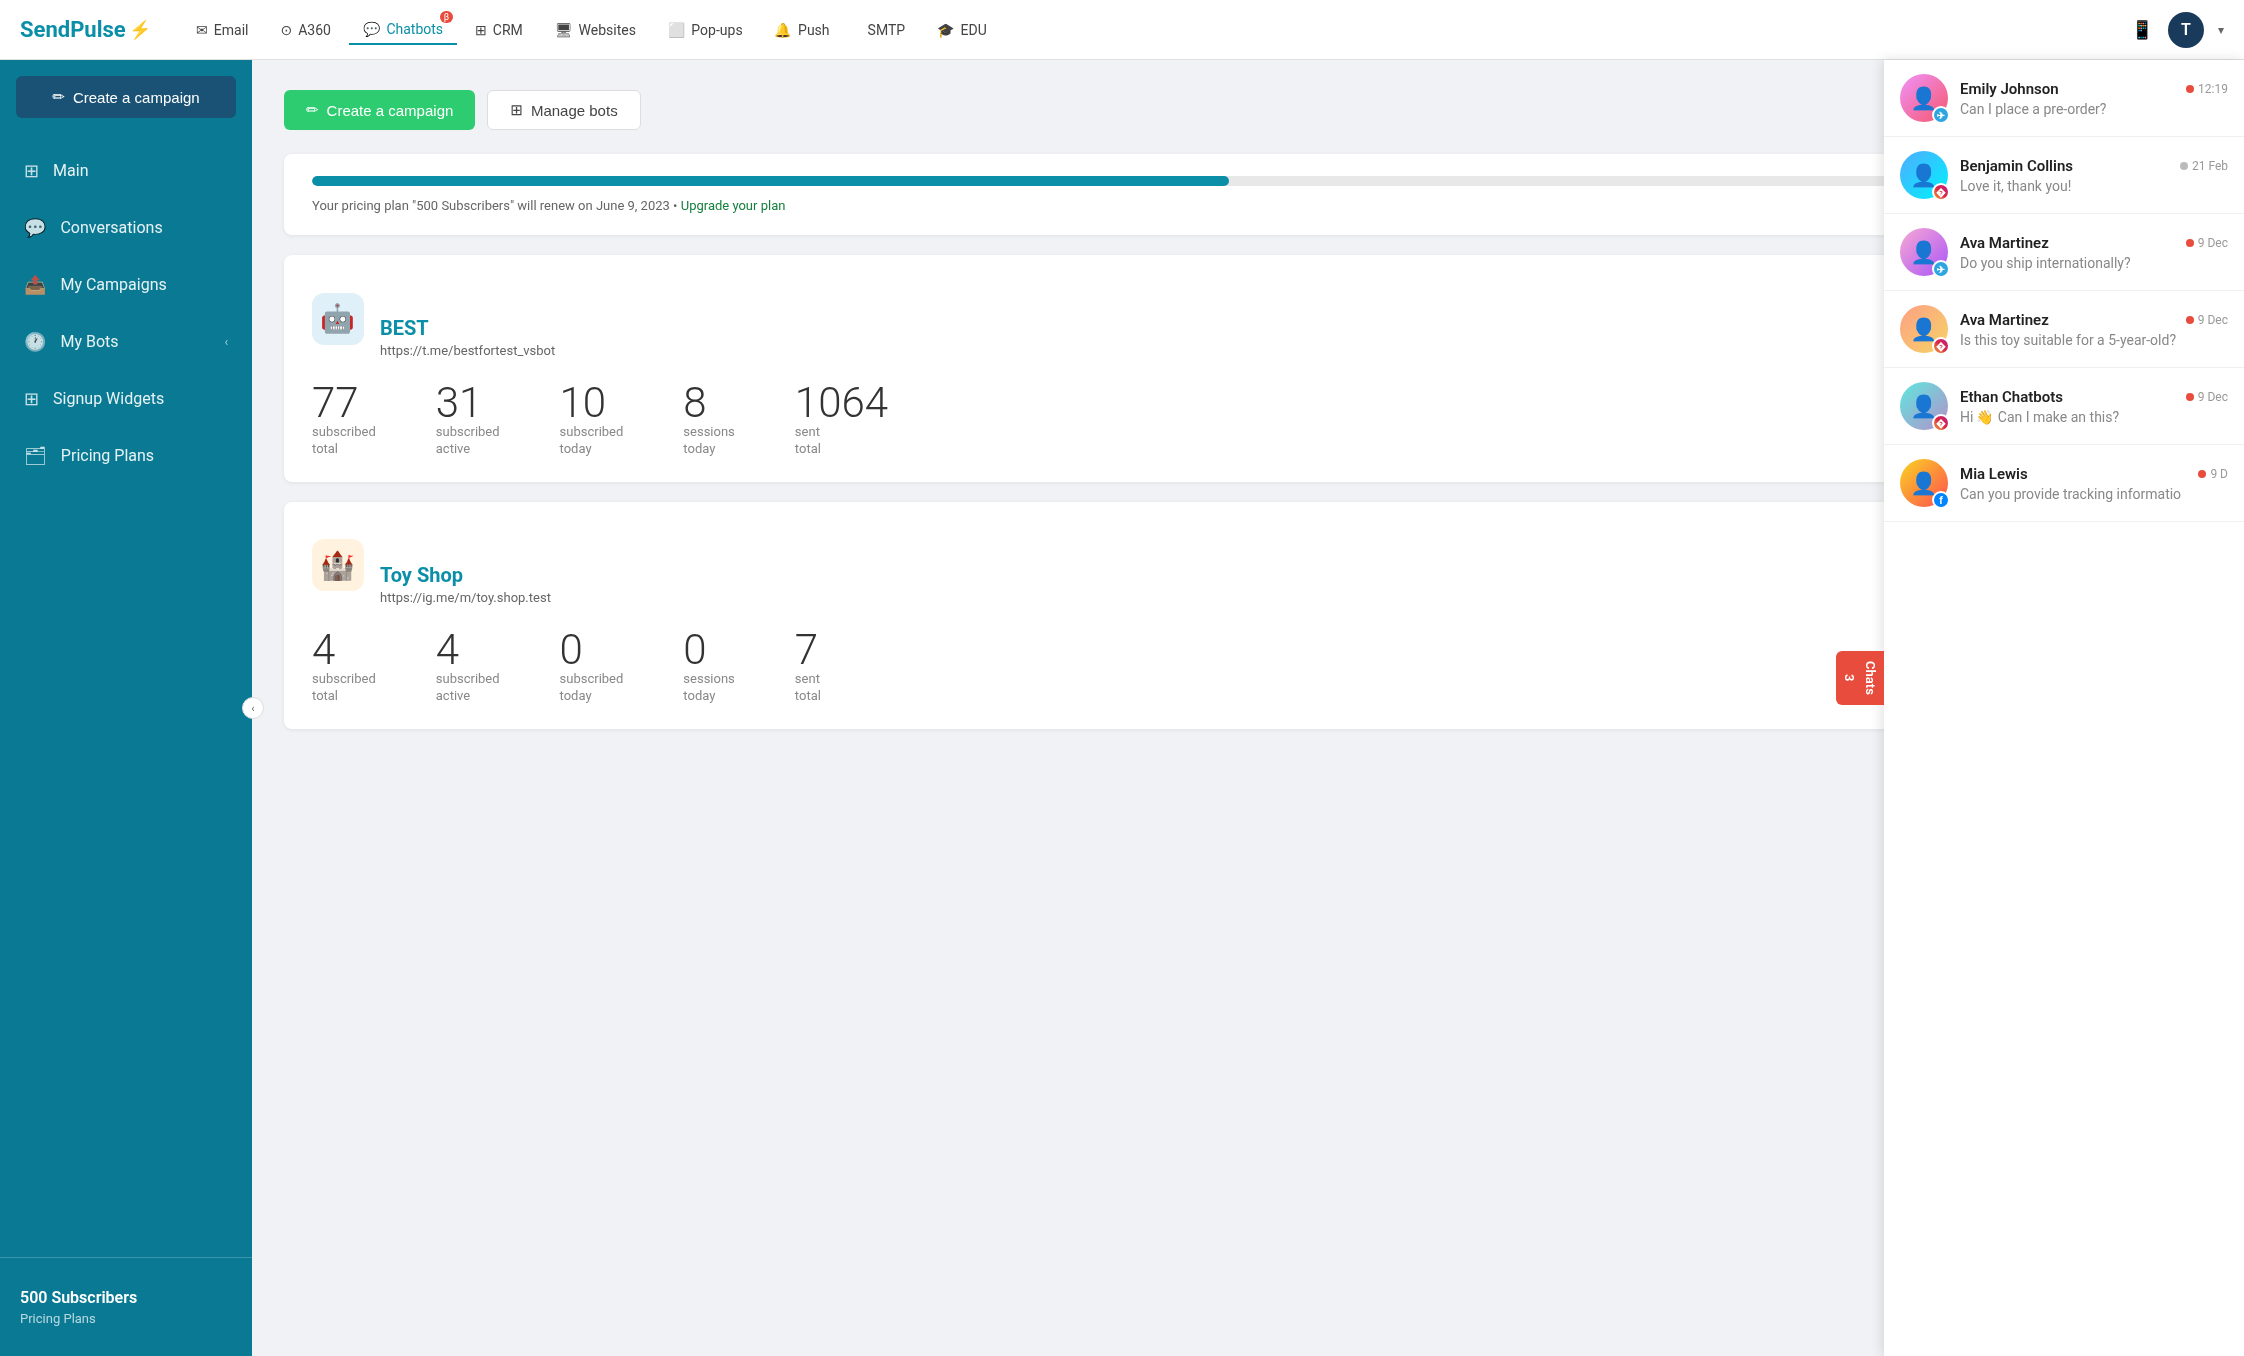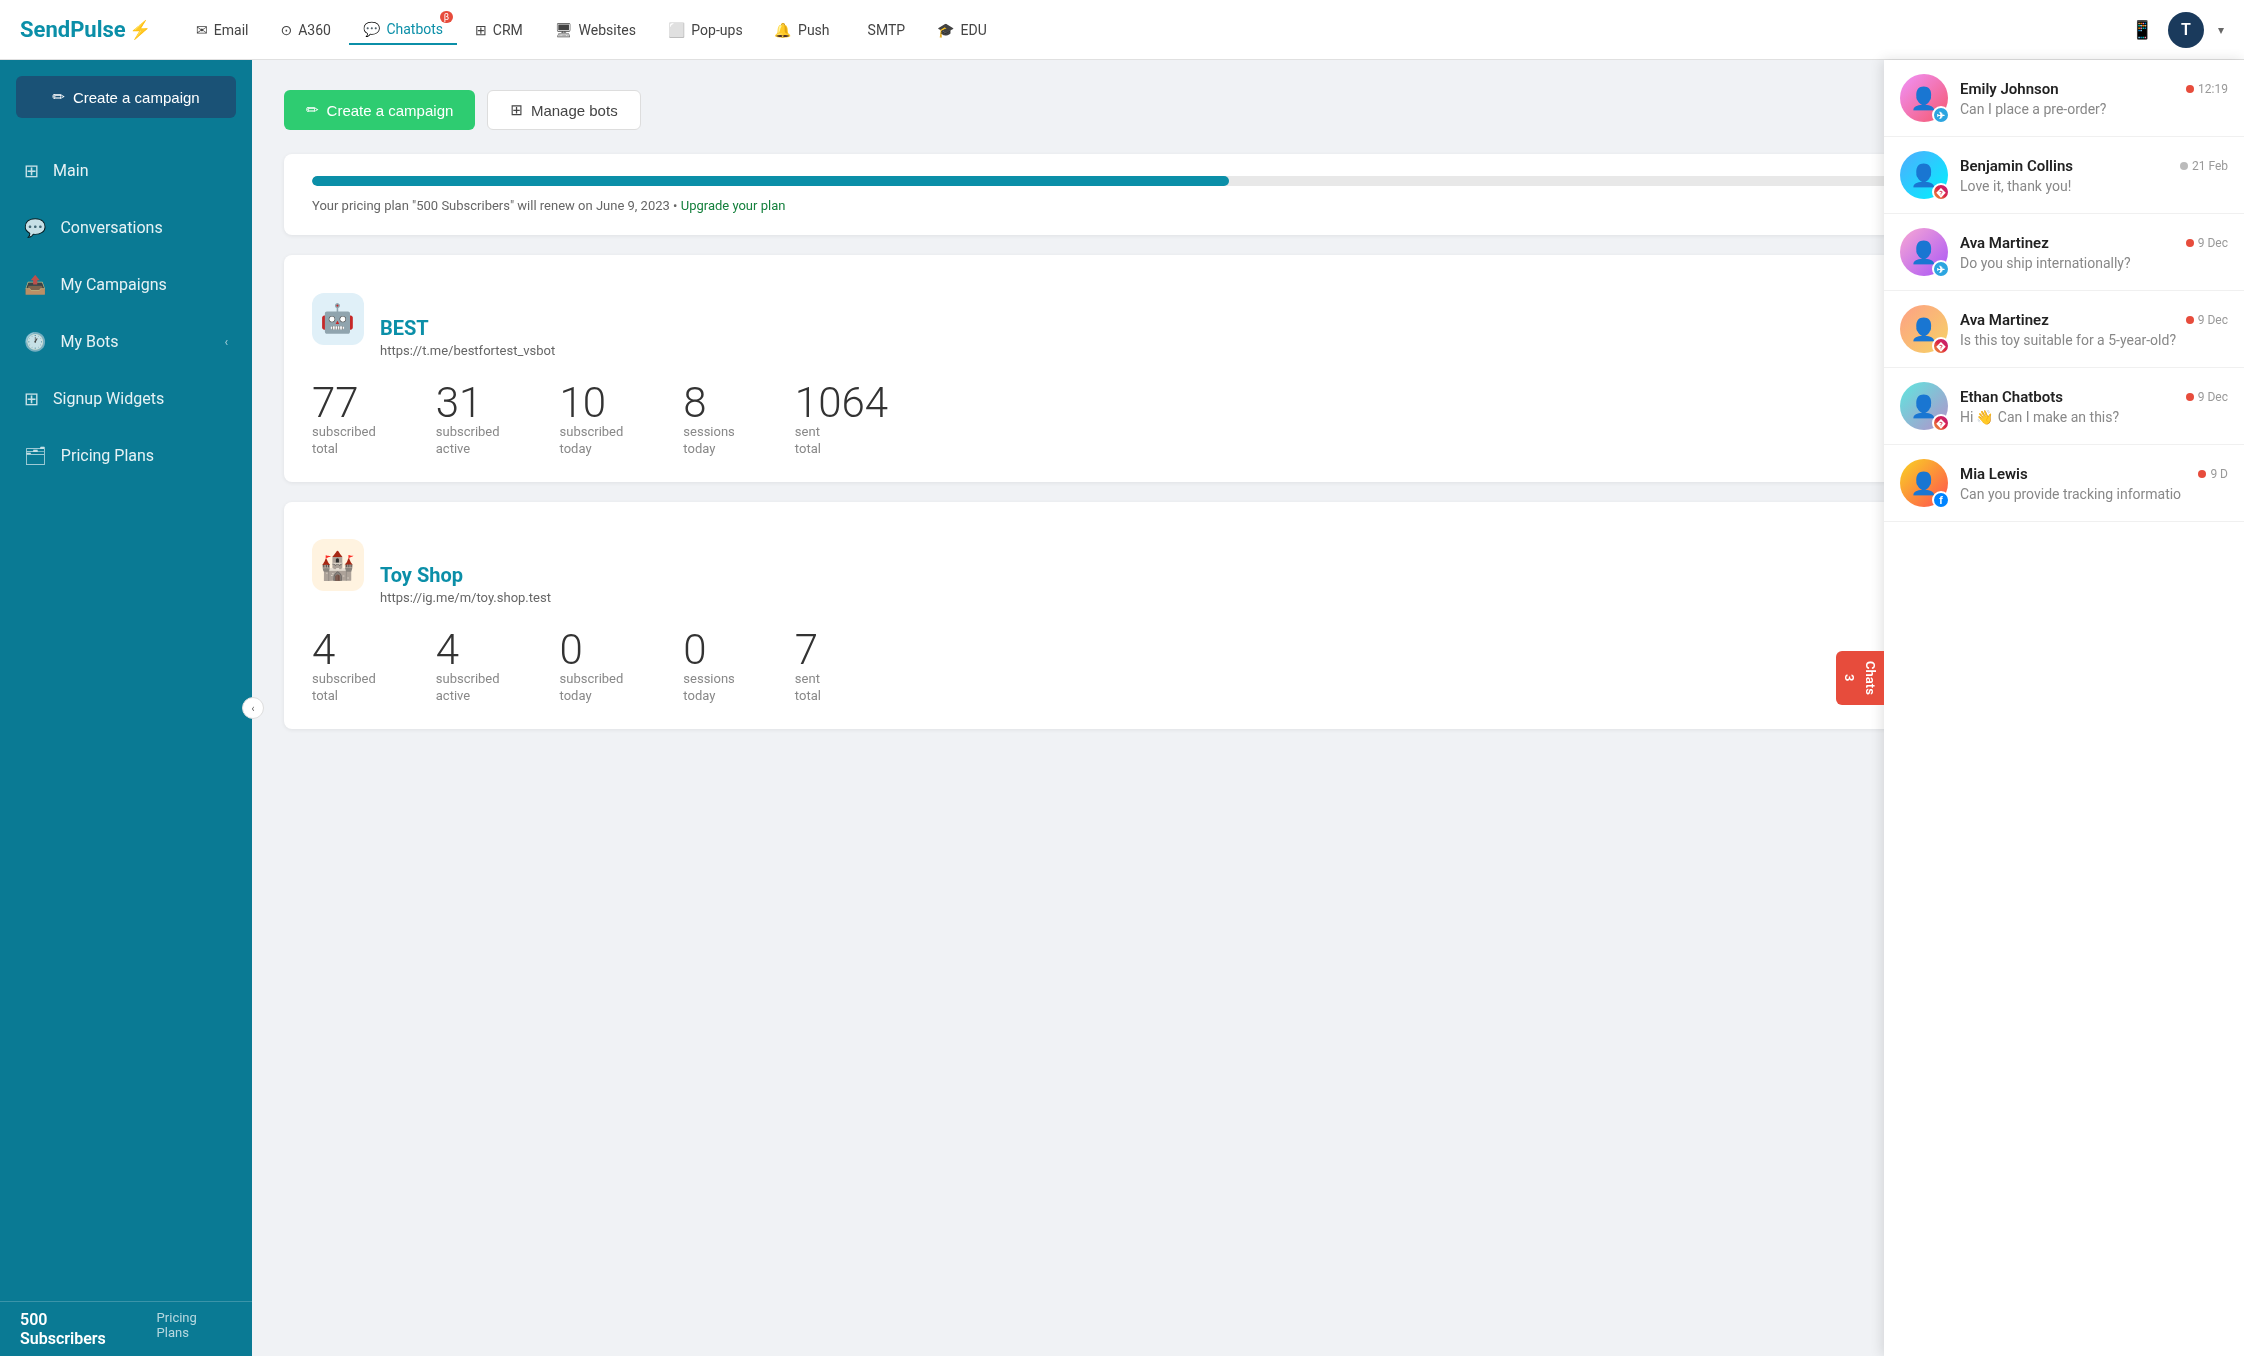--- a/index.html
+++ b/index.html
@@ -128,24 +128,24 @@
       display: flex;
       align-items: center;
       gap: 14px;
       color: rgba(255,255,255,0.9);
       position: relative;
     }
     .sidebar-item-icon { font-size: 18px; opacity: 0.85; }
     .sidebar-item-chevron { margin-left: auto; font-size: 12px; opacity: 0.7; }
     .sidebar-bottom {
       border-top: 1px solid rgba(255,255,255,0.2);
-      padding: 8px 20px;
-      display: flex;
-      flex-direction: row;
-      gap: 20px;
+      padding: 30px 20px;
+      display: flex;
+      flex-direction: column;
+      gap: 4px;
     }
     .sidebar-plan-title {
       font-size: 16px;
       font-weight: 600;
       color: white;
     }
     .sidebar-plan-sub {
       font-size: 13px;
       color: rgba(255,255,255,0.7);
     }

